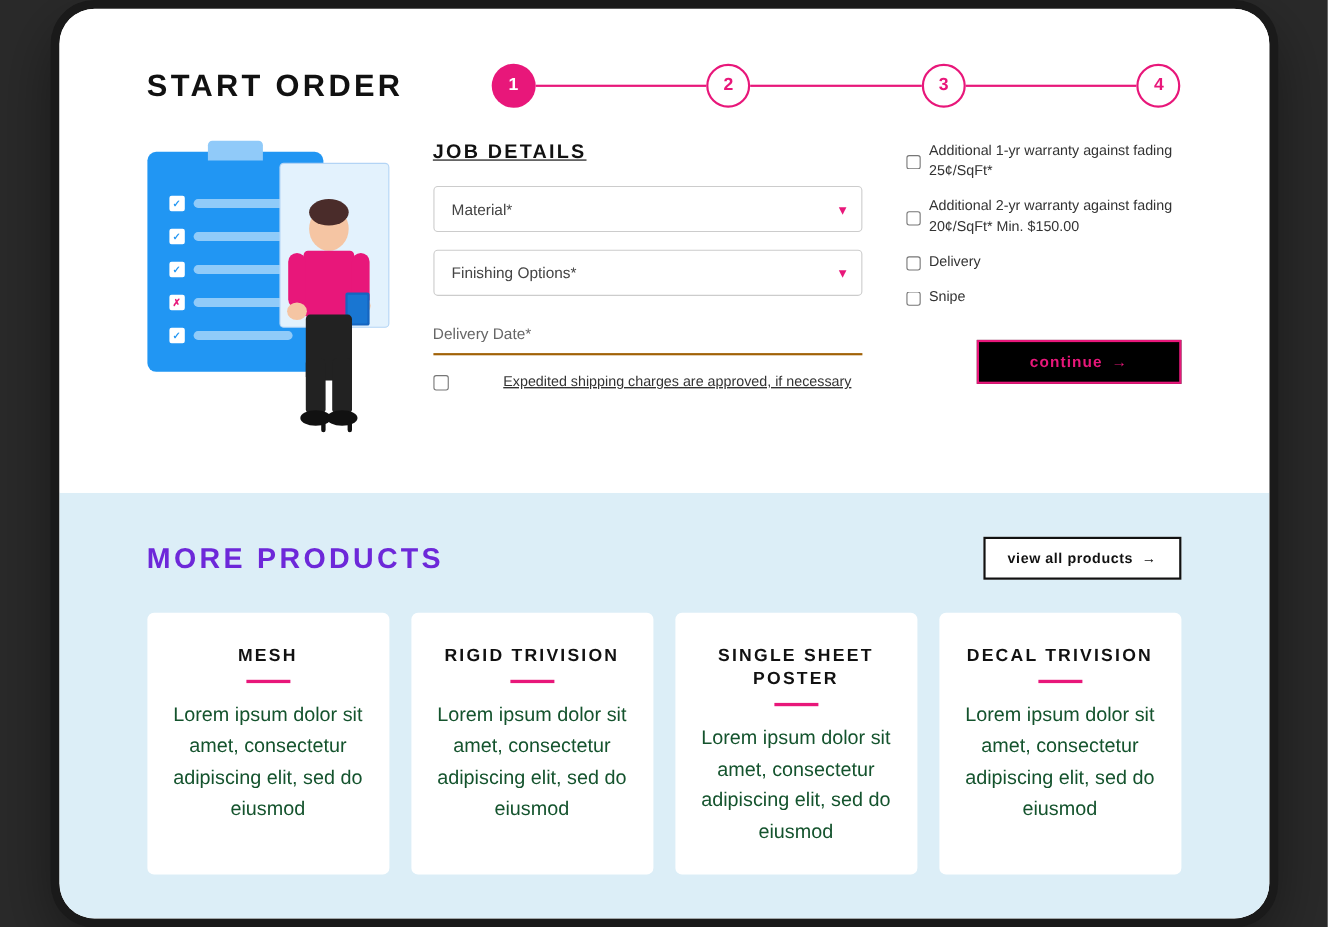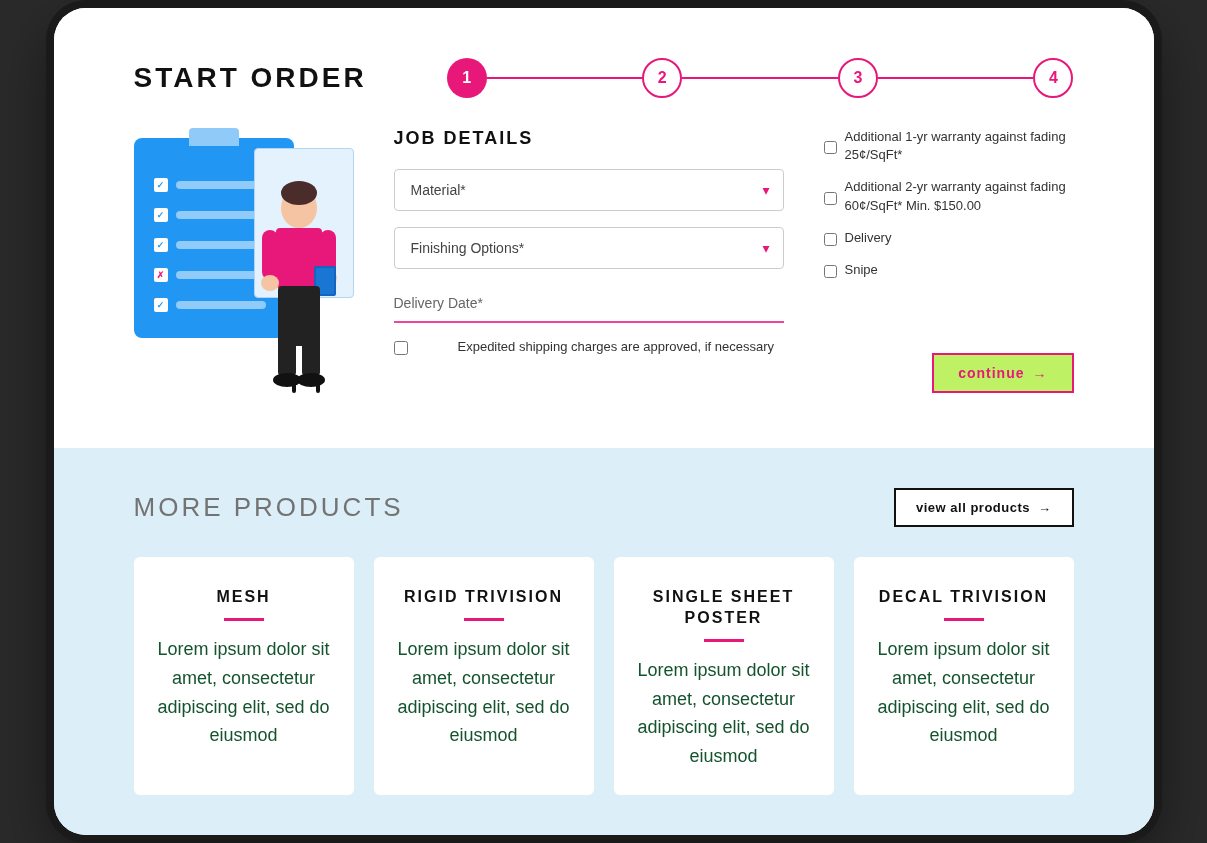--- a/index.html
+++ b/index.html
@@ -152,20 +152,21 @@
       width: 100px;
       height: 150px;
       background: #e3f2fd;
       border: 1px solid #b3d4f5;
       border-radius: 4px;
     }
 
     
     .form-area {
       flex: 1;
+      text-decoration: underline;
     }
     .job-details-title {
       font-size: 18px;
       font-weight: 800;
       letter-spacing: 2px;
       color: #111;
       margin-bottom: 20px;
       text-transform: uppercase;
     }
     .form-group {
@@ -189,21 +190,21 @@
       top: 50%;
       transform: translateY(-50%);
       color: #e8177a;
       pointer-events: none;
       font-size: 14px;
     }
     .form-input {
       width: 100%;
       padding: 10px 0;
       border: none;
-      border-bottom: 2px solid #ec4899;
+      border-bottom: 2px solid #a16207;
       outline: none;
       font-size: 14px;
       color: #444;
       background: transparent;
     }
     .form-input::placeholder { color: #666; }
     .checkbox-row {
       display: flex;
       align-items: flex-start;
       gap: 10px;
@@ -248,49 +249,48 @@
     }
 
     
     .continue-btn-row {
       display: flex;
       justify-content: flex-end;
       margin-top: 30px;
     }
     .continue-btn {
       border: 2px solid #e8177a;
-      background: #bef264;
+      background: #000000;
       color: #e8177a;
-      padding: 10px 24px;
+      padding: 10px 46px;
       font-size: 14px;
       letter-spacing: 1px;
       cursor: pointer;
       display: flex;
       align-items: center;
       gap: 8px;
       font-weight: 600;
-      margin-top: 44px;
     }
 
     
     .bottom-section {
       background: #dceef7;
       padding: 40px 80px 40px 80px;
     }
     .more-products-header {
       display: flex;
       align-items: center;
       justify-content: space-between;
       margin-bottom: 30px;
     }
     .more-products-title {
       font-size: 26px;
-      font-weight: 400;
+      font-weight: 700;
       letter-spacing: 3px;
-      color: #737373;
+      color: #6d28d9;
       text-transform: uppercase;
     }
     .view-all-btn {
       border: 2px solid #111;
       background: #fff;
       color: #111;
       padding: 10px 20px;
       font-size: 13px;
       cursor: pointer;
       display: flex;
@@ -441,21 +441,21 @@
       </div>
 
       <div class="addons-area">
 
         <div class="addon-item">
           <input type="checkbox" style="">
           <span class="addon-text">Additional 1-yr warranty against fading 25¢/SqFt*</span>
         </div>
         <div class="addon-item">
           <input type="checkbox" style="">
-          <span class="addon-text">Additional 2-yr warranty against fading 60¢/SqFt* Min. $150.00</span>
+          <span class="addon-text">Additional 2-yr warranty against fading 20¢/SqFt* Min. $150.00</span>
         </div>
         <div class="addon-item">
           <input type="checkbox" style="">
           <span class="addon-text">Delivery</span>
         </div>
         <div class="addon-item">
           <input type="checkbox" style="">
           <span class="addon-text">Snipe</span>
         </div>
 

